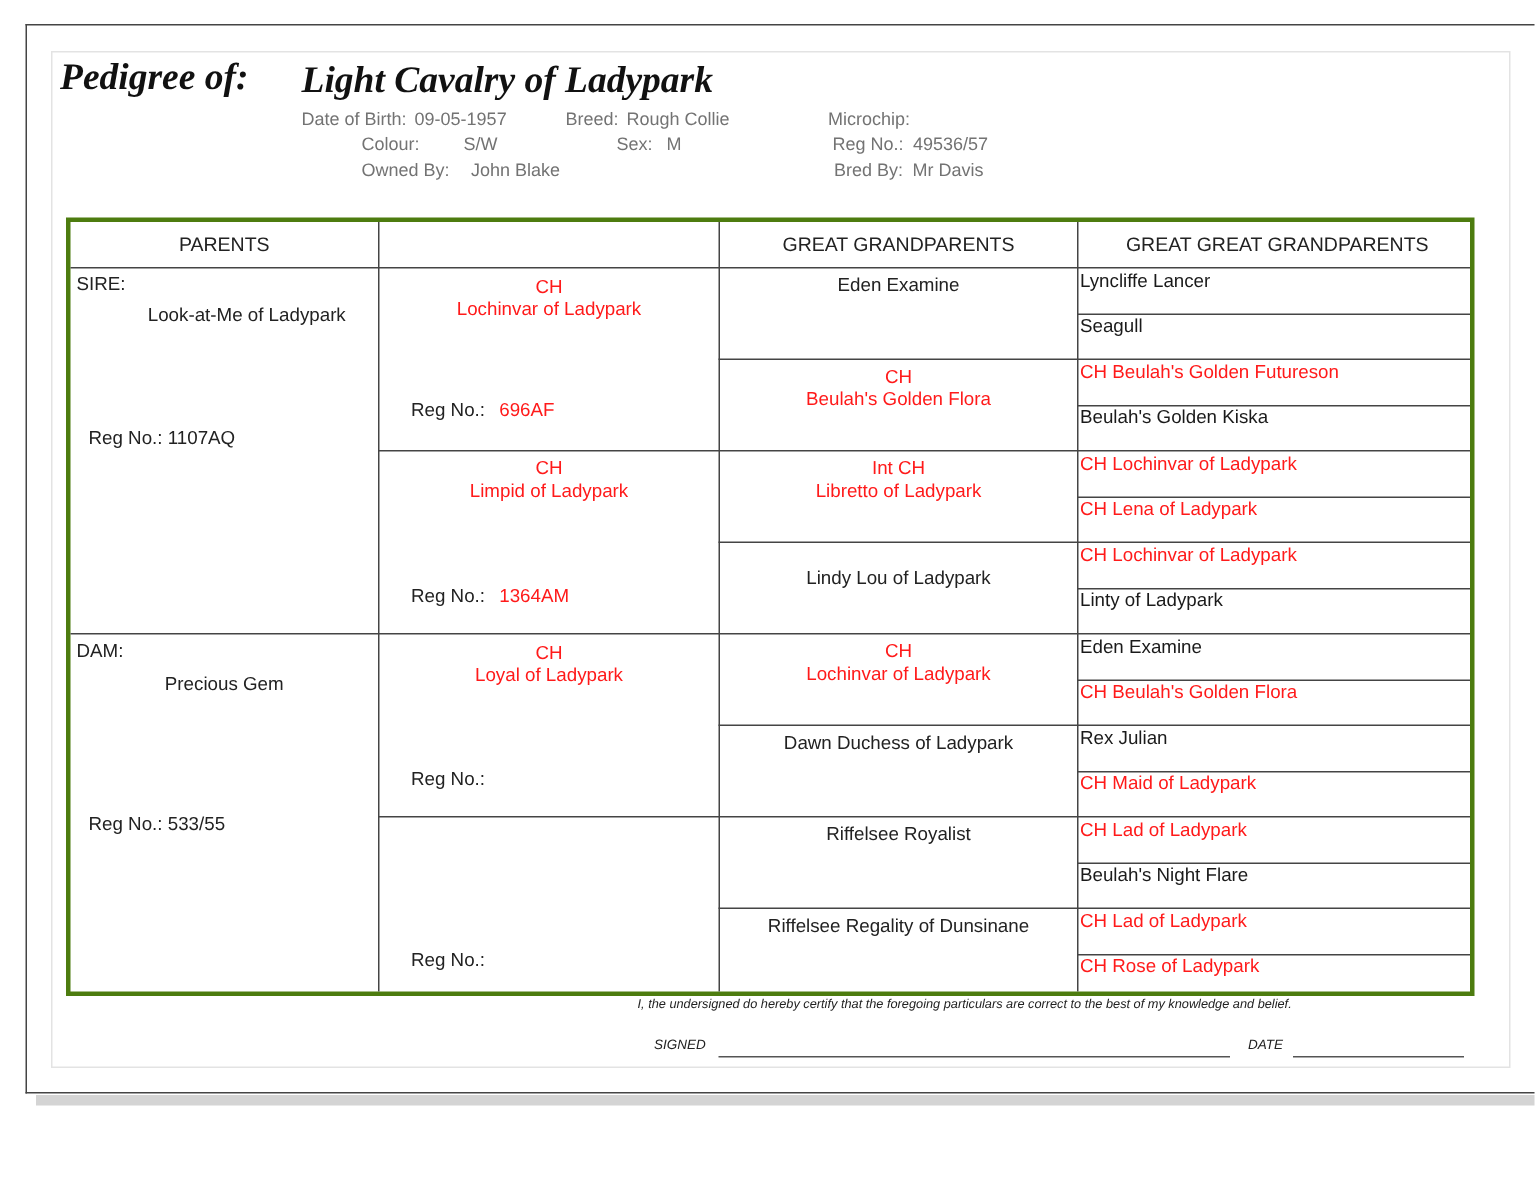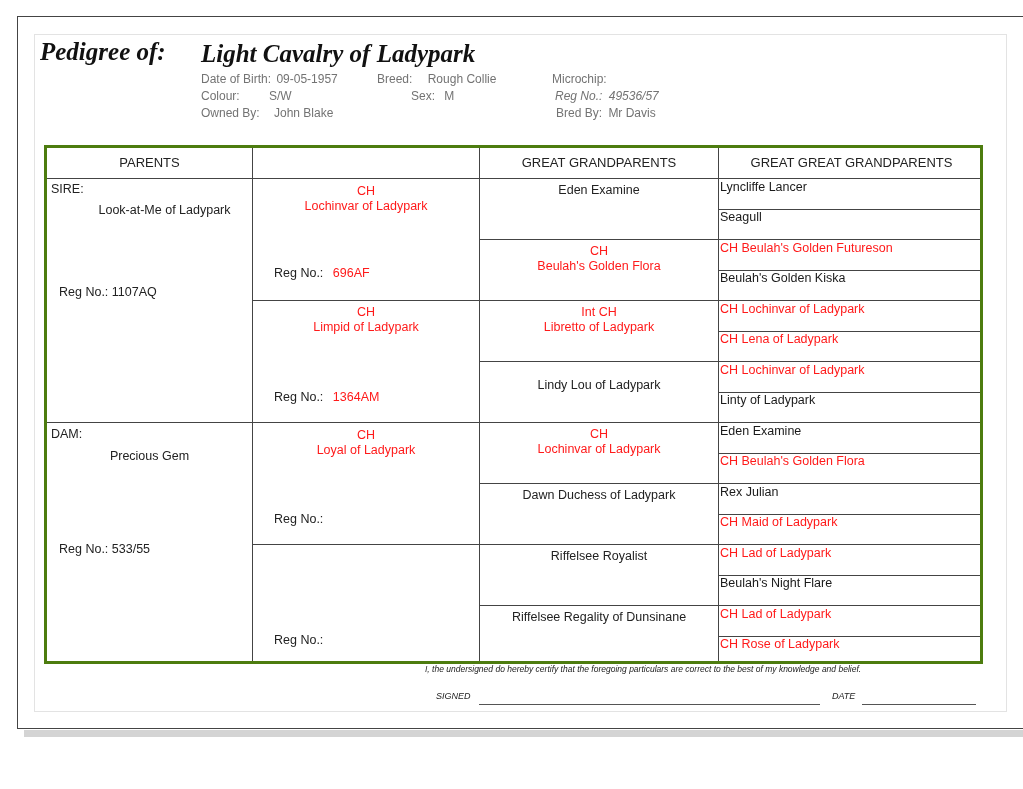--- a/index.html
+++ b/index.html
@@ -21,21 +21,21 @@
   }
   .title-label {
     position:absolute; left:40px; top:38px; font-family:"Liberation Serif", serif;
     font-style:italic; font-weight:bold; font-size:25px; color:#111;
   }
   .title-name {
     position:absolute; left:201px; top:40px; font-family:"Liberation Serif", serif;
     font-style:italic; font-weight:bold; font-size:25px; color:#111;
   }
   .info { position:absolute; font-size:12px; color:#737373; white-space:nowrap; }
-  .info .lbl { display:inline-block; }
+  .info .lbl { display:inline-block;margin-left:40px; }
 
   .grid {
     position:absolute; left:44px; top:145px; width:939px; height:519px;
     border:3px solid #4d7c0f; box-sizing:border-box;
   }
   .vline { position:absolute; top:0; bottom:0; width:1px; background:#444; }
   .hline { position:absolute; height:1px; background:#444; }
   .hdr {
     position:absolute; top:0; height:30px; line-height:30px; text-align:center;
     font-size:13px; color:#222;
@@ -68,32 +68,32 @@
 </div>
 <div class="info" style="left:201px;top:89px;">
   <span class="lbl" style="width:68px">Colour:</span><span>S/W</span>
 </div>
 <div class="info" style="left:201px;top:106px;">
   <span class="lbl" style="width:73px">Owned By:</span><span>John Blake</span>
 </div>
 
 <div class="info" style="left:377px;top:72px;">
   <span>Breed:</span>
-  <span style="margin-left:12px">Rough Collie</span>
+  <span style="margin-left:2px">Rough Collie</span>
 </div>
 <div class="info" style="left:411px;top:89px;">
   <span>Sex:</span>
   <span style="margin-left:6px">M</span>
 </div>
 
 <div class="info" style="left:552px;top:72px;">
   <span>Microchip:</span>
   <span></span>
 </div>
-<div class="info" style="left:555px;top:89px;font-style:italic;">
+<div class="info" style="left:555px;top:89px;">
   <span>Reg No.:</span>
   <span style="margin-left:3px">49536/57</span>
 </div>
 <div class="info" style="left:556px;top:106px;">
   <span>Bred By:</span>
   <span style="margin-left:3px">Mr Davis</span>
 </div>
 
 <div class="grid">
 

